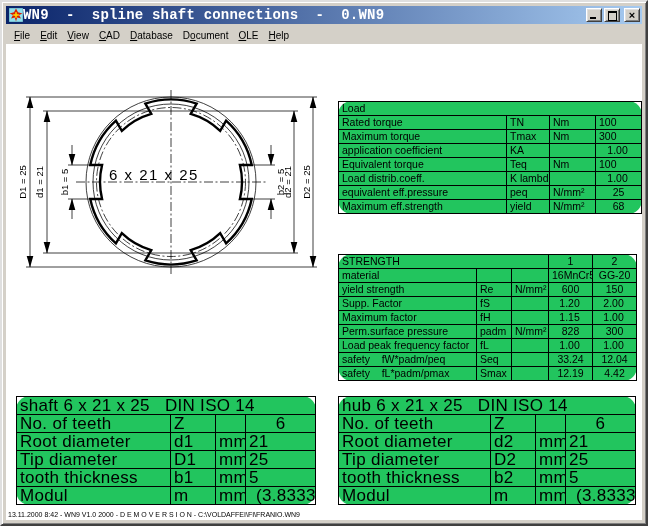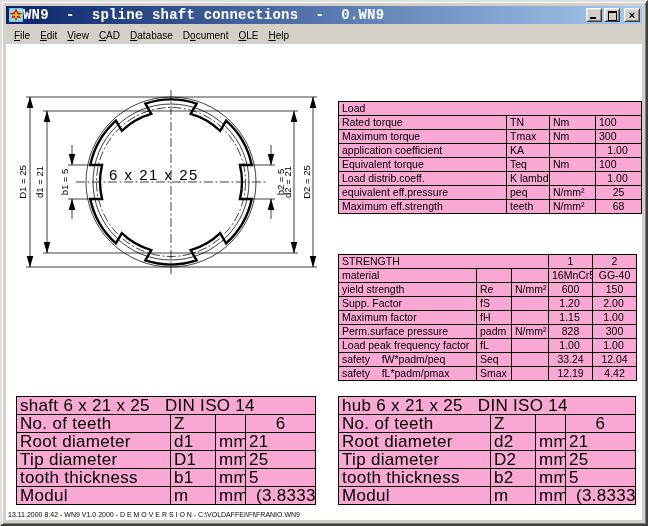--- a/index.html
+++ b/index.html
@@ -24,21 +24,21 @@
   .glyph-max{position:absolute;left:3px;top:2px;width:7px;height:7px;
              border:1px solid #000;border-top-width:2px;}
   .glyph-x{position:absolute;left:0;top:0;width:14px;height:12px;
            font:bold 11px/12px "Liberation Sans",sans-serif;text-align:center;color:#000;}
   .menubar{position:absolute;left:4px;top:24px;right:4px;height:18px;
            display:flex;align-items:center;padding-left:3px;font-size:10px;color:#000;}
   .menu-item{padding:1px 5px;white-space:pre;}
   .menu-item u{text-decoration:underline;}
   .client{position:absolute;left:4px;top:42px;right:4px;bottom:4px;background:#FFFFFF;}
   .drawing{position:absolute;left:0;top:13px;}
-  .t{position:absolute;border-collapse:collapse;table-layout:fixed;color:#000;background:#f9a8d4;}
+  .t{position:absolute;border-collapse:collapse;table-layout:fixed;color:#000;background:#22c55e;border-radius:14px;}
   .t td{border:1px solid #000;padding:0 3px;overflow:hidden;white-space:pre;}
   .load td,.strength td{font-size:10.5px;height:13px;line-height:13px;}
   .shaft td,.hub td{font-size:17px;height:17px;line-height:17px;letter-spacing:.3px;}
   .load{left:332px;top:57px;width:303px;}
   .strength{left:332px;top:210px;width:298px;}
   .shaft{left:10px;top:352px;width:299px;}
   .hub{left:332px;top:352px;width:297px;}
   .t td.r{text-align:center;padding-right:5px;}
   .t td.c{text-align:center;}
   .t td.lp{padding-left:10px;}
@@ -166,21 +166,21 @@
             <td class="r">1.00</td>
           </tr>
           <tr>
             <td>equivalent eff.pressure</td>
             <td>peq</td>
             <td>N/mm²</td>
             <td class="c">25</td>
           </tr>
           <tr>
             <td>Maximum eff.strength</td>
-            <td>teeth</td>
+            <td>yield</td>
             <td>N/mm²</td>
             <td class="c">68</td>
           </tr>
         </tbody>
     </table>
 
     <table class="t strength">
       <colgroup>
           <col style="width:138px">
           <col style="width:35px">
@@ -192,21 +192,21 @@
         <tr>
           <td colspan="3">STRENGTH</td>
           <td class="c">1</td>
           <td class="c">2</td>
         </tr>
       <tr>
             <td>material</td>
             <td></td>
             <td></td>
             <td class="c">16MnCr5</td>
-            <td class="c">GG-40</td>
+            <td class="c">GG-20</td>
           </tr>
           <tr>
             <td>yield strength</td>
             <td>Re</td>
             <td>N/mm²</td>
             <td class="c">600</td>
             <td class="c">150</td>
           </tr>
           <tr>
             <td>Supp. Factor</td>

